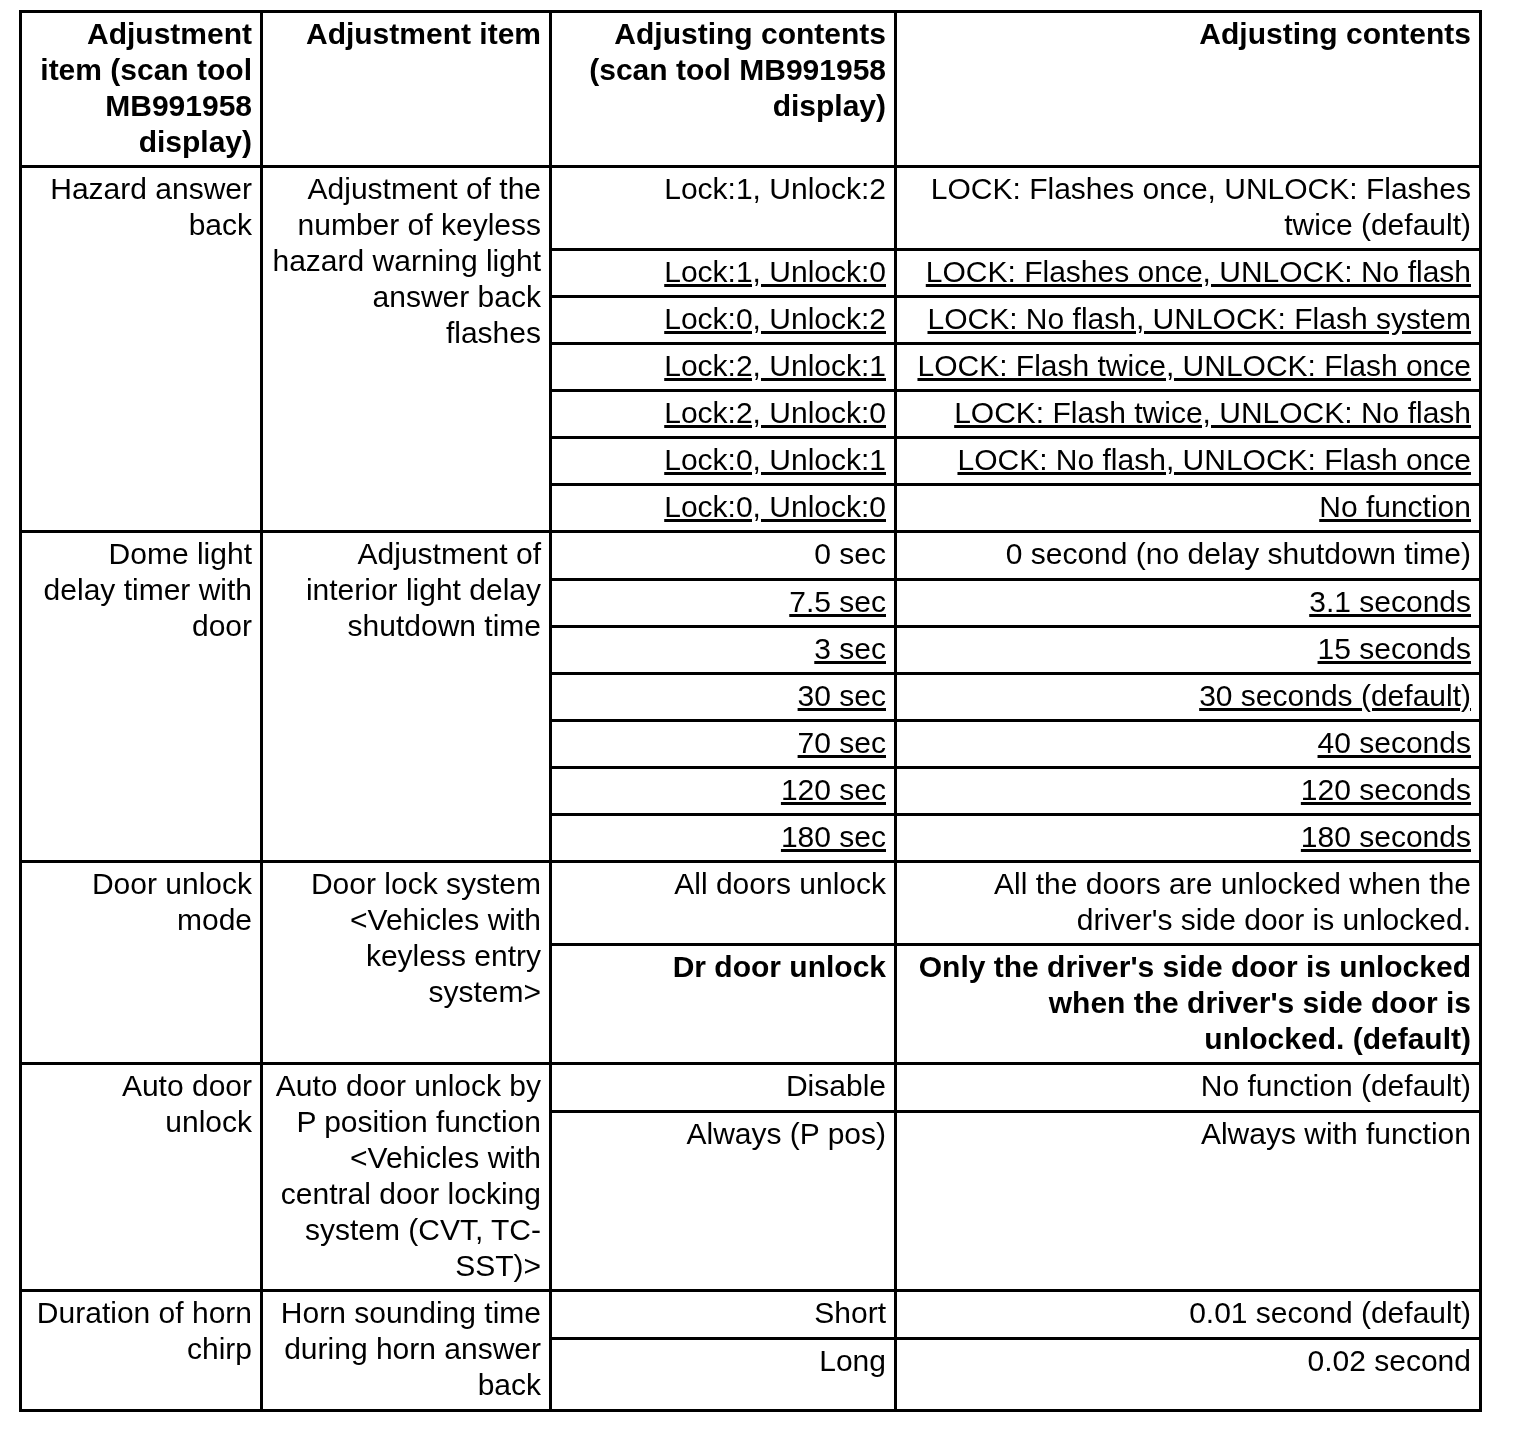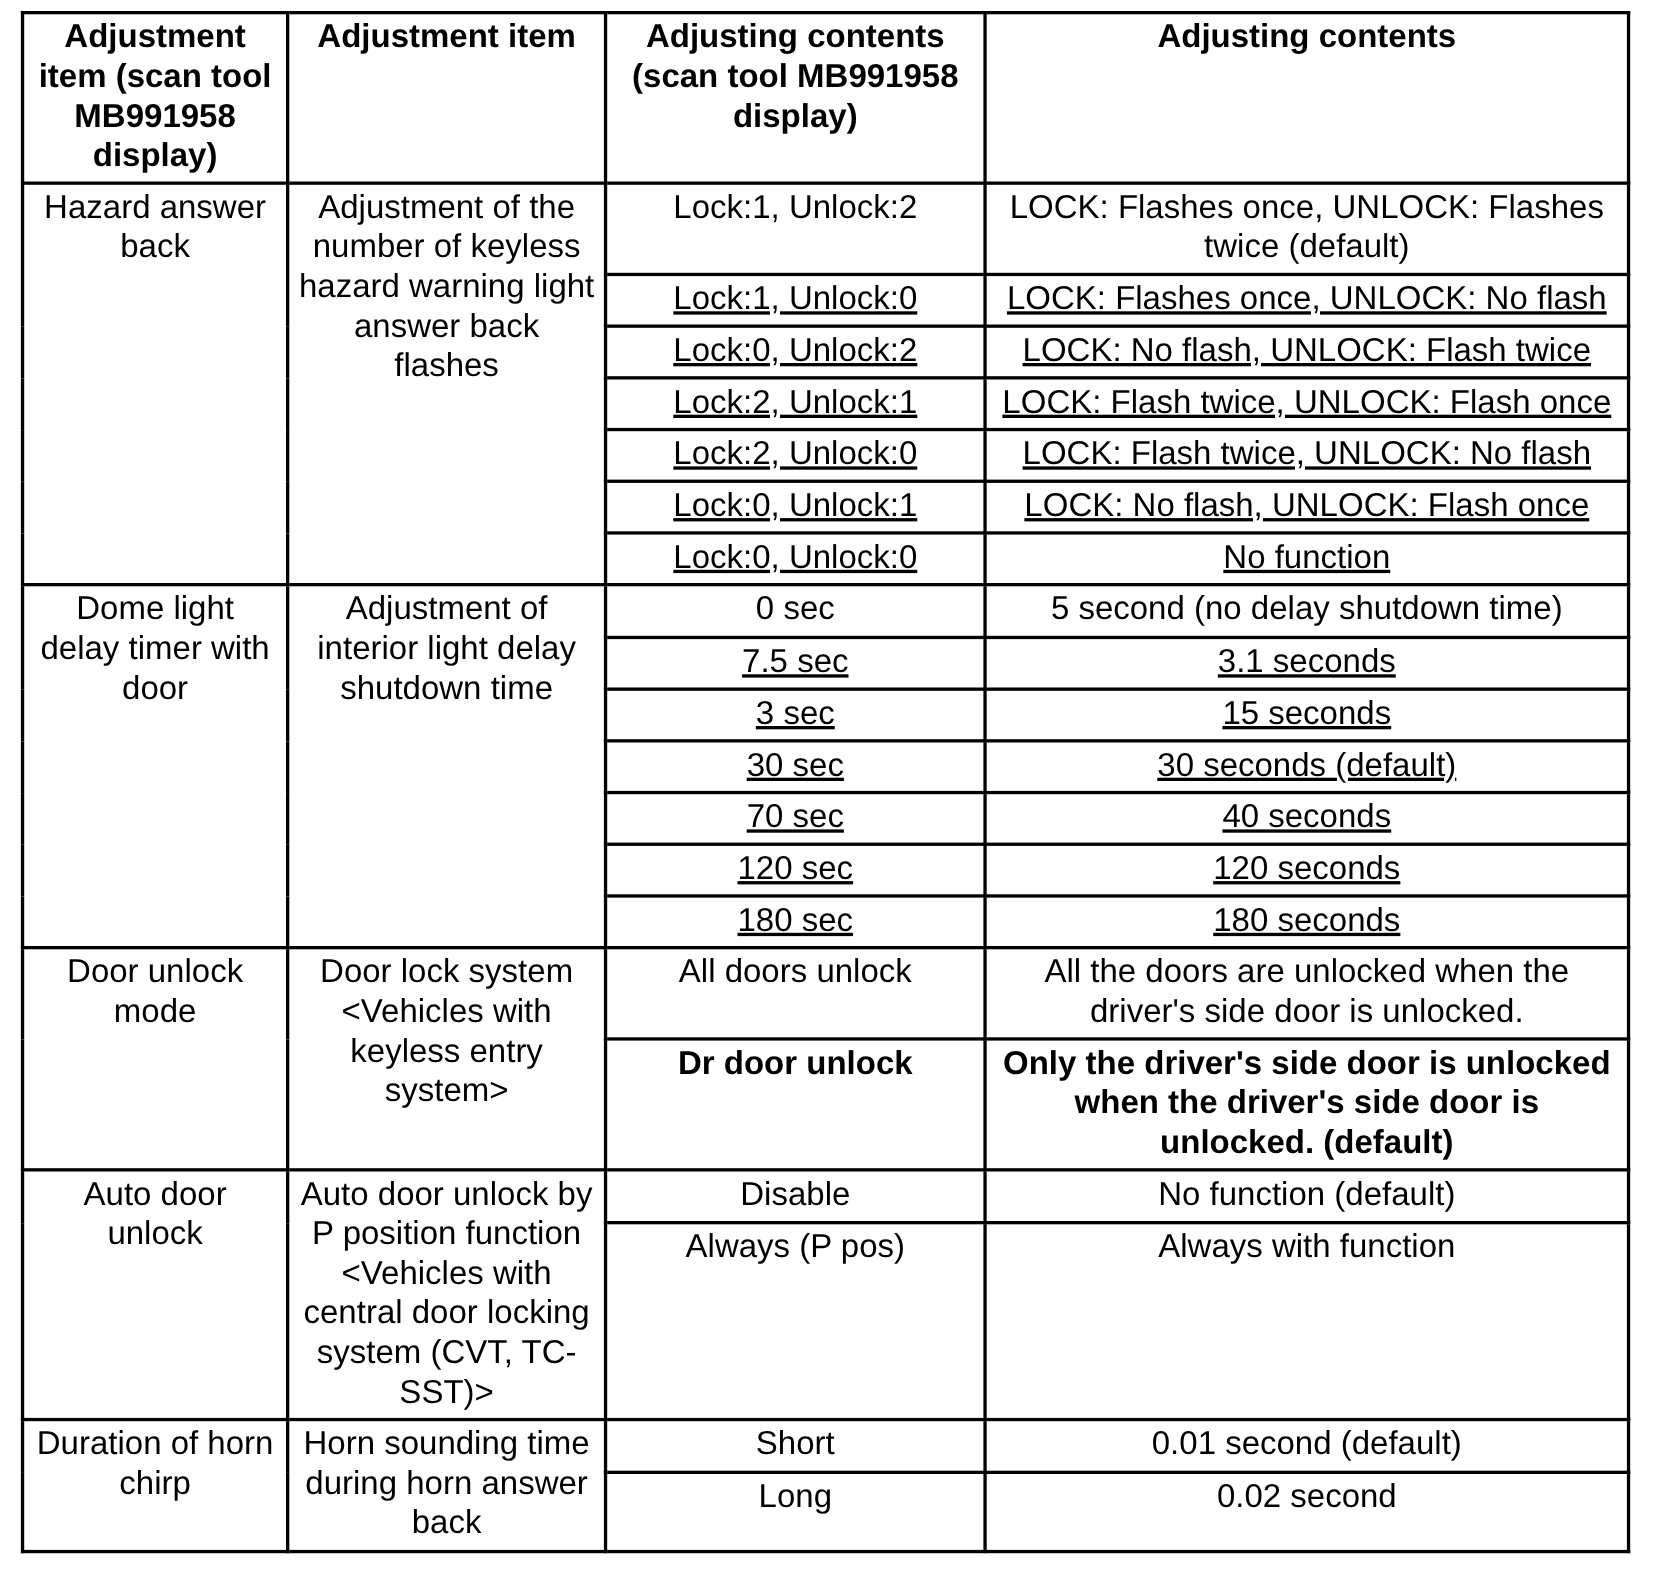--- a/index.html
+++ b/index.html
@@ -18,21 +18,21 @@
   }
   table.adj {
     border-collapse: collapse;
     table-layout: fixed;
     width: 1463px;
   }
   table.adj th,
   table.adj td {
     border: 3px solid #000000;
     vertical-align: top;
-    text-align: center;
+    text-align: right;
     padding: 3px 8px 5px 8px;
     font-size: 30px;
     line-height: 36px;
     overflow: hidden;
     word-wrap: break-word;
   }
   table.adj th {
     font-weight: bold;
   }
   tr.h154 { height: 154px; }
@@ -69,21 +69,21 @@
         <td rowspan="7">Adjustment of the number of keyless hazard warning light answer back flashes</td>
         <td>Lock:1, Unlock:2</td>
         <td>LOCK: Flashes once, UNLOCK: Flashes twice (default)</td>
       </tr>
       <tr class="h47">
         <td>Lock:1, Unlock:0</td>
         <td>LOCK: Flashes once, UNLOCK: No flash</td>
       </tr>
       <tr class="h47">
         <td>Lock:0, Unlock:2</td>
-        <td>LOCK: No flash, UNLOCK: Flash twice</td>
+        <td>LOCK: No flash, UNLOCK: Flash system</td>
       </tr>
       <tr class="h47">
         <td>Lock:2, Unlock:1</td>
         <td>LOCK: Flash twice, UNLOCK: Flash once</td>
       </tr>
       <tr class="h47">
         <td>Lock:2, Unlock:0</td>
         <td>LOCK: Flash twice, UNLOCK: No flash</td>
       </tr>
       <tr class="h47">
@@ -92,21 +92,21 @@
       </tr>
       <tr class="h47">
         <td>Lock:0, Unlock:0</td>
         <td>No function</td>
       </tr>
 
       <tr class="h48">
         <td rowspan="7">Dome light delay timer with door</td>
         <td rowspan="7">Adjustment of interior light delay shutdown time</td>
         <td>0 sec</td>
-        <td>5 second (no delay shutdown time)</td>
+        <td>0 second (no delay shutdown time)</td>
       </tr>
       <tr class="h47">
         <td>7.5 sec</td>
         <td>3.1 seconds</td>
       </tr>
       <tr class="h47">
         <td>3 sec</td>
         <td>15 seconds</td>
       </tr>
       <tr class="h47">

